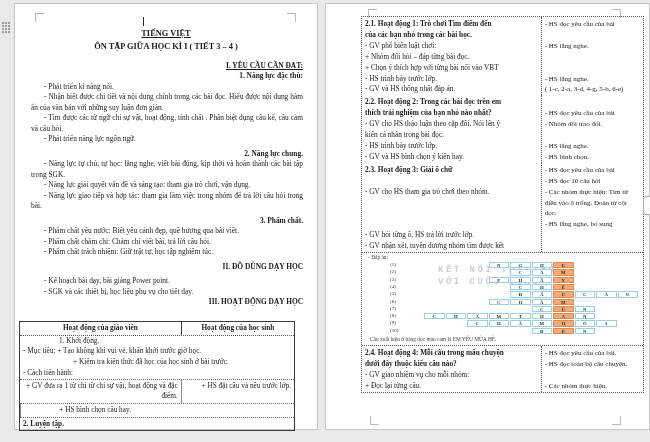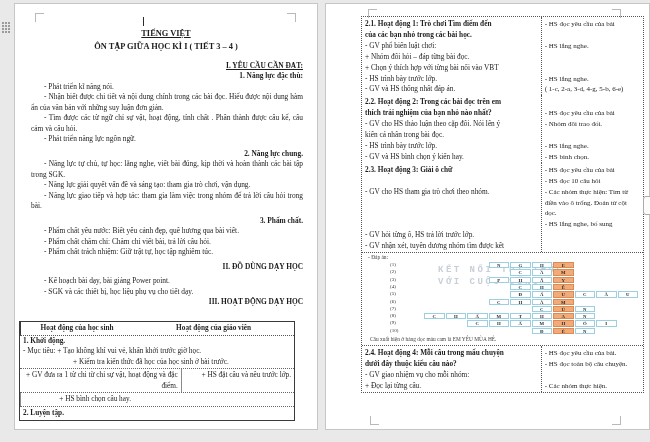--- a/index.html
+++ b/index.html
@@ -32,21 +32,21 @@
   #lp-paras .g{margin-top:4.2px;}
 
   
   .ltable{position:absolute;top:317px;left:4px;width:276px;border:1px solid #3a3a3a;box-sizing:border-box;
           font-size:7.3px;line-height:10.7px;}
   .lt-header{display:flex;border-bottom:1px dotted #555;font-weight:bold;text-align:center;}
   .lt-header .hc{width:162px;box-sizing:border-box;padding:1px 2px;}
   .lt-header .hc.r{width:114px;border-left:1px solid #3a3a3a;}
   .lt-full{padding:0 3px;border-bottom:1px dotted #666;}
   .lt-full .ln{white-space:nowrap;overflow:hidden;}
-  .lt-full .ln.b{font-weight:bold;}
+  .lt-full .ln.b{font-weight:normal;margin-left:36px;}
   .lt-full .ln.ind{padding-left:50px;}
   .lt-split{display:flex;border-bottom:1px dotted #666;}
   .lt-split .c{width:162px;box-sizing:border-box;padding:1px 3px;text-align:right;}
   .lt-split .c.r{width:114px;border-left:1px solid #8a8a8a;}
   .lt-last{padding:1px 3px;font-weight:bold;}
 
   
   #rtable{position:absolute;top:12px;left:35px;width:283px;border:1px dotted #555;box-sizing:border-box;
           font-size:7.3px;line-height:10.9px;}
   .rrow{display:flex;position:relative;z-index:1;}
@@ -98,45 +98,46 @@
     <div class="titles">
       <div class="t1">TIẾNG VIỆT</div>
       <div class="t2">ÔN TẬP GIỮA HỌC KÌ I ( TIẾT 3 – 4 )</div>
     </div>
 
     <div id="lp-paras">
         <div class="p h u">I. YÊU CẦU CẦN ĐẠT:</div>
         <div class="p h">1. Năng lực đặc thù:</div>
         <div class="p">- Phát triển kĩ năng nói.</div>
         <div class="p">- Nhận biết được chi tiết và nội dung chính trong các bài đọc. Hiểu được nội dung hàm ẩn của văn bản với những suy luận đơn giản.</div>
-        <div class="p">- Tìm được các từ ngữ chỉ sự vật, hoạt động, tính chất . Phân thành được câu kể, câu cảm và câu hỏi.</div>
+        <div class="p">- Tìm được các từ ngữ chỉ sự vật, hoạt động, tính chất . Phân biệt dụng câu kể, câu cảm và câu hỏi.</div>
         <div class="p">- Phát triển năng lực ngôn ngữ.</div>
         <div class="p h g">2. Năng lực chung.</div>
         <div class="p">- Năng lực tự chủ, tự học: lắng nghe, viết bài đúng, kịp thời và hoàn thành các bài tập trong SGK.</div>
         <div class="p">- Năng lực giải quyết vấn đề và sáng tạo: tham gia trò chơi, vận dụng.</div>
         <div class="p">- Năng lực giao tiếp và hợp tác: tham gia làm việc trong nhóm để trả lời câu hỏi trong bài.</div>
         <div class="p h g">3. Phẩm chất.</div>
         <div class="p">- Phẩm chất yêu nước: Biết yêu cảnh đẹp, quê hương qua bài viết.</div>
         <div class="p">- Phẩm chất chăm chỉ: Chăm chỉ viết bài, trả lời câu hỏi.</div>
         <div class="p">- Phẩm chất trách nhiệm: Giữ trật tự, học tập nghiêm túc.</div>
         <div class="p h g">II. ĐỒ DÙNG DẠY HỌC</div>
         <div class="p g">- Kế hoạch bài dạy, bài giảng Power point.</div>
         <div class="p">- SGK và các thiết bị, học liệu phụ vụ cho tiết dạy.</div>
         <div class="p h">III. HOẠT ĐỘNG DẠY HỌC</div>
       </div>
 
     <div class="ltable">
       <div class="lt-header">
+        <div class="hc">Hoạt động của giáo viên</div>
         <div class="hc r">Hoạt động của học sinh</div>
-        <div class="hc">Hoạt động của giáo viên</div>
       </div>
       <div class="lt-full" id="lt-full">
           <div class="ln b">1. Khởi động.</div>
           <div class="ln">- Mục tiêu: + Tạo không khí vui vẻ, khấn khởi trước giờ học.</div>
           <div class="ln ind">+ Kiểm tra kiến thức đã học của học sinh ở bài trước.</div>
+          <div class="ln">- Cách tiến hành:</div>
         </div>
       <div class="lt-split">
         <div class="c">+ GV đưa ra 1 từ chỉ từ chỉ sự vật, hoạt động và đặc điểm.</div>
         <div class="c r">+ HS đặt câu và nêu trước lớp.</div>
       </div>
       <div class="lt-split">
         <div class="c r">+ HS bình chọn câu hay.</div>
       </div>
       <div class="lt-last">2. Luyện tập.</div>
     </div>

